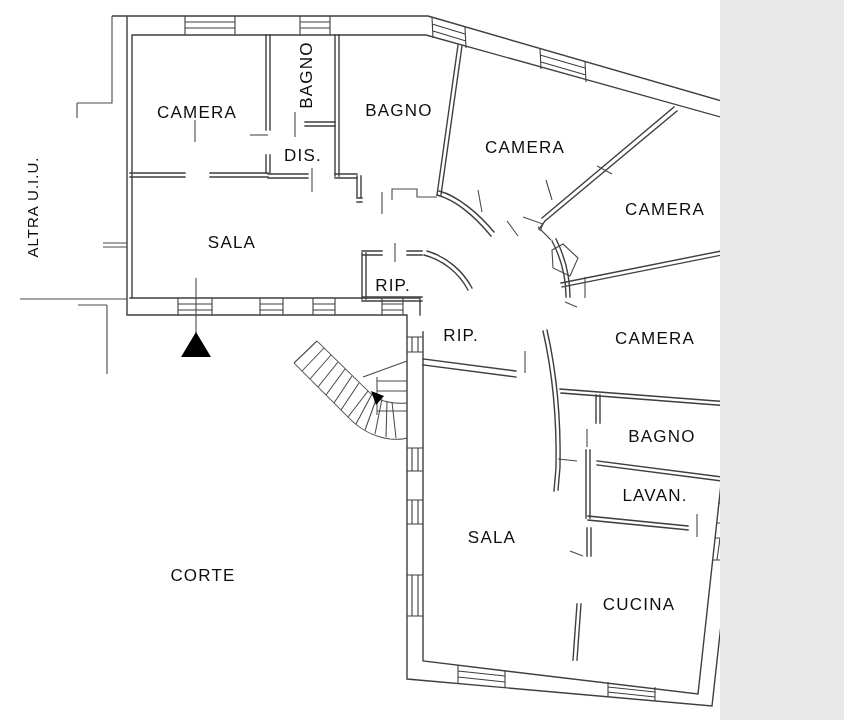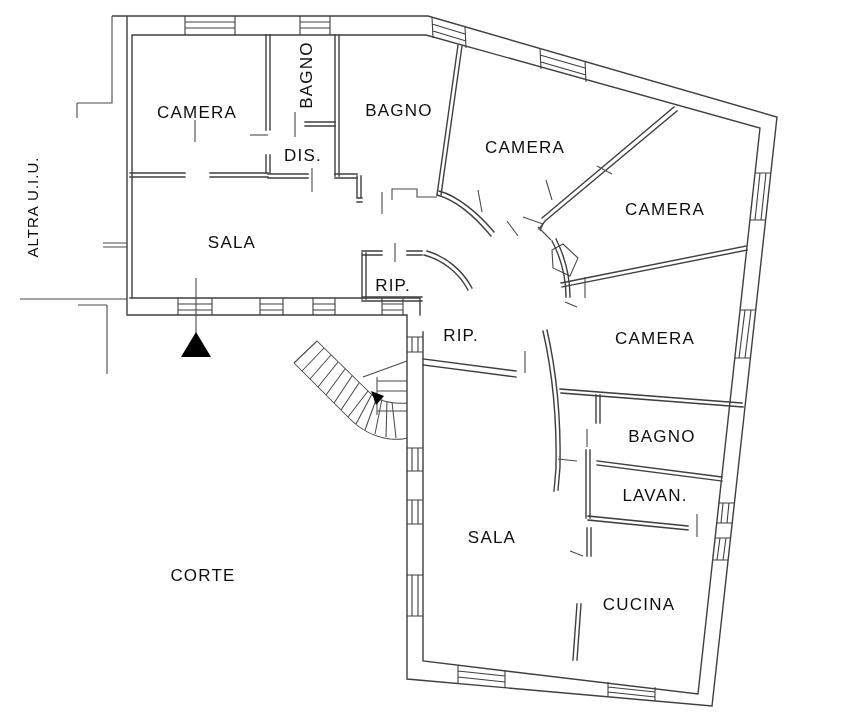--- a/index.html
+++ b/index.html
@@ -1,20 +1,20 @@
 <!DOCTYPE html>
 <html style="--background: #ffffff; --wall: #3f3f3f; --thin-line: #4a4a4a; --text: #0e0e0e; --marker: #000000;"><head>
 <meta charset="utf-8">
 <style>
   :root{
     --background:#ffffff; --wall:#3f3f3f; --thin-line:#4a4a4a;
     --text:#0e0e0e; --marker:#000000;
   }
   html,body{margin:0;padding:0;background:#e8e8e8;}
-  .page{position:relative;width:844px;height:720px;background:var(--background);
+  .page{position:relative;width:720px;height:720px;background:var(--background);
         font-family:"Liberation Sans",sans-serif;overflow:hidden;}
   svg{position:absolute;left:0;top:0;}
   .w{stroke:var(--wall);stroke-width:1.4;fill:none;stroke-linecap:square;}
   .thin{stroke:var(--thin-line);stroke-width:1.1;fill:none;stroke-linecap:butt;}
   .win{stroke:var(--wall);stroke-width:1.1;fill:none;}
   .stair{stroke:var(--thin-line);stroke-width:1.05;fill:none;}
   .mark{fill:var(--marker);stroke:none;}
   .lbl{font-family:"Liberation Sans",sans-serif;font-size:17px;letter-spacing:1.2px;
        fill:var(--text);text-anchor:middle;}
   .lbl-sm{font-size:15px;letter-spacing:1px;}

